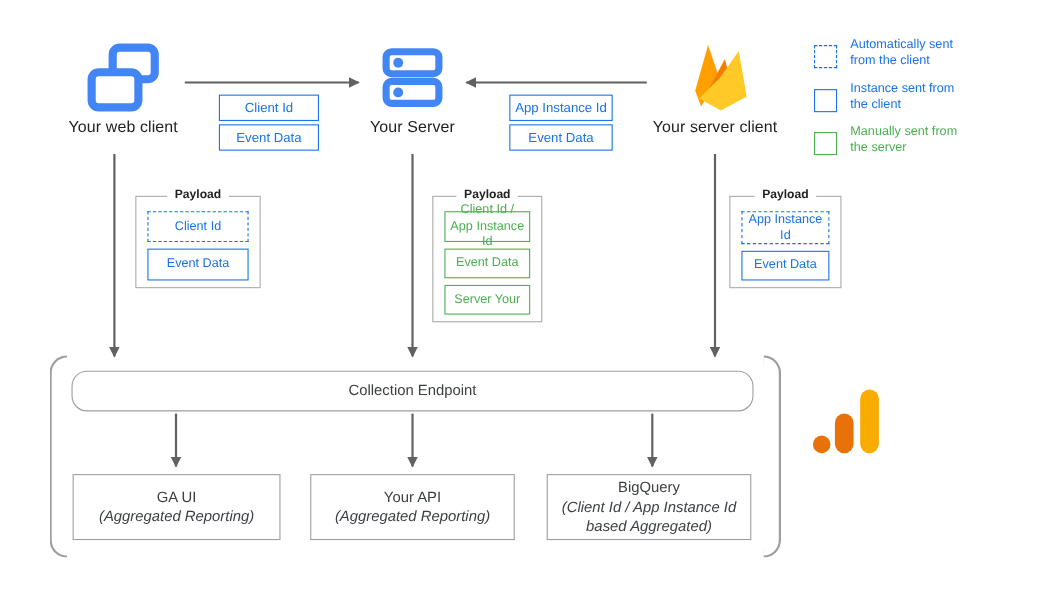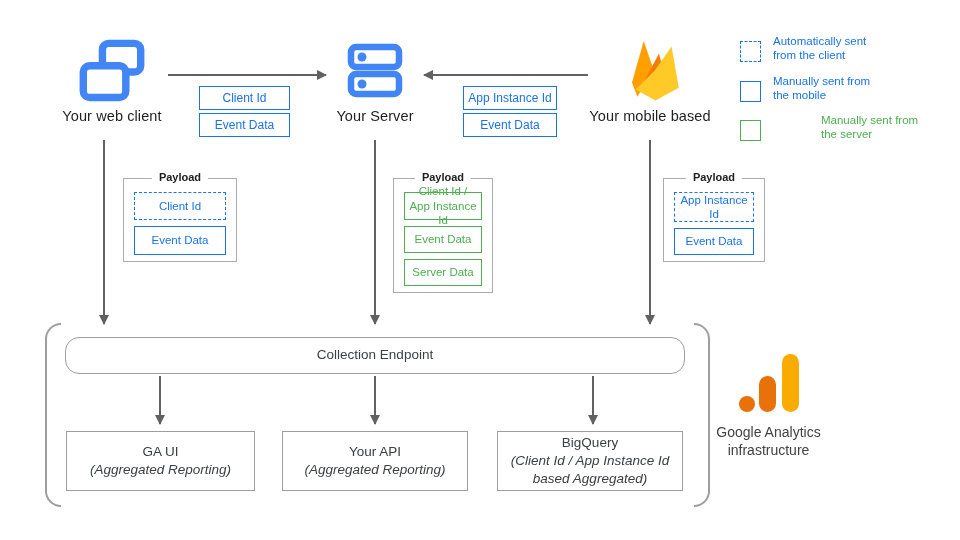--- a/index.html
+++ b/index.html
@@ -101,52 +101,52 @@
   </div>
   <div class="abs node-label" style="left:295px; top:108px; width:160px;">Your Server</div>
 
   <div class="abs" style="left:614px; top:30px; width:72px; height:76px;">
     <svg width="72" height="76" viewBox="0 0 80 80">
       <polygon points="33,10 44,42 26,72 20,56" fill="#FFA000"></polygon>
       <polygon points="50,24 55,44 27,67" fill="#F57C00"></polygon>
       <polygon points="64,16 72,62 46,76 24,64 45,43" fill="#FFCA28"></polygon>
     </svg>
   </div>
-  <div class="abs node-label" style="left:570px; top:108px; width:160px;">Your mobile based</div>
+  <div class="abs node-label" style="left:570px; top:108px; width:160px;">Your server client</div>
 
   <div class="abs chip b-solid" style="left:199px; top:86px; width:91px; height:24px;">Client Id</div>
   <div class="abs chip b-solid" style="left:199px; top:113px; width:91px; height:24px;">Event Data</div>
 
   <div class="abs chip b-solid" style="left:463px; top:86px; width:94px; height:24px;">App Instance Id</div>
   <div class="abs chip b-solid" style="left:463px; top:113px; width:94px; height:24px;">Event Data</div>
 
   <div class="abs legend-row" style="left:740px; top:34px;">
     <span class="legend-swatch dashed-blue"></span>
     <span class="legend-text blue">Automatically sent from the client</span>
   </div>
   <div class="abs legend-row" style="left:740px; top:74px;">
     <span class="legend-swatch solid-blue"></span>
-    <span class="legend-text blue">Manually sent from the mobile</span>
+    <span class="legend-text blue">Instance sent from the client</span>
   </div>
-  <div class="abs legend-row" style="left:740px; top:113px;gap:48px;">
+  <div class="abs legend-row" style="left:740px; top:113px;">
     <span class="legend-swatch solid-green"></span>
     <span class="legend-text green">Manually sent from the server</span>
   </div>
 
   <div class="abs payload" style="left:123px; top:178px; width:114px; height:84px;">
     <span class="payload-title">Payload</span>
     <div class="chip b-dashed">Client Id</div>
     <div class="chip b-solid">Event Data</div>
   </div>
 
   <div class="abs payload" style="left:393px; top:178px; width:100px; height:115px;">
     <span class="payload-title">Payload</span>
     <div class="chip g-solid">Client Id / App Instance Id</div>
     <div class="chip g-solid">Event Data</div>
-    <div class="chip g-solid">Server Data</div>
+    <div class="chip g-solid">Server Your</div>
   </div>
 
   <div class="abs payload" style="left:663px; top:178px; width:102px; height:84px;">
     <span class="payload-title">Payload</span>
     <div class="chip b-dashed">App Instance Id</div>
     <div class="chip b-solid">Event Data</div>
   </div>
 
   <div class="abs bracket left" style="left:45px;  top:323px; width:16px; height:184px;"></div>
   <div class="abs bracket right" style="left:694px; top:323px; width:16px; height:184px;"></div>
@@ -168,15 +168,14 @@
     <span class="subtitle" style="width:170px;">(Client Id / App Instance Id based Aggregated)</span>
   </div>
 
   <div class="abs" style="left:738px; top:348px; width:70px; height:70px;">
     <svg width="70" height="70" viewBox="0 0 70 70">
       <rect x="44" y="6" width="17" height="58" rx="8.5" fill="#F9AB00"></rect>
       <rect x="21" y="28" width="17" height="36" rx="8.5" fill="#E8710A"></rect>
       <circle cx="9" cy="56" r="8" fill="#E8710A"></circle>
     </svg>
   </div>
-  <div class="abs brand-label" style="left:696px; top:423px; width:145px;">Google Analytics infrastructure</div>
 
 </div>
 
 </body></html>

